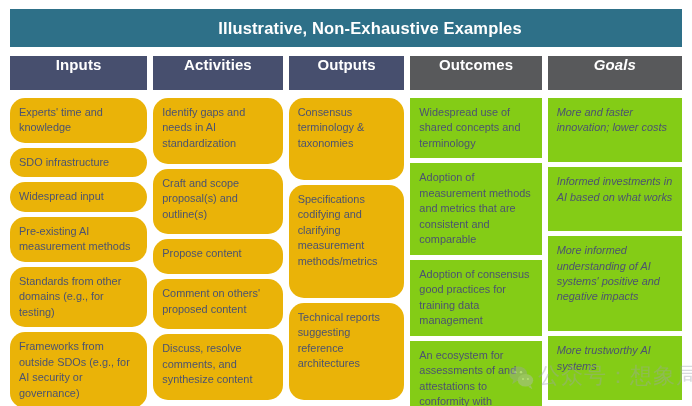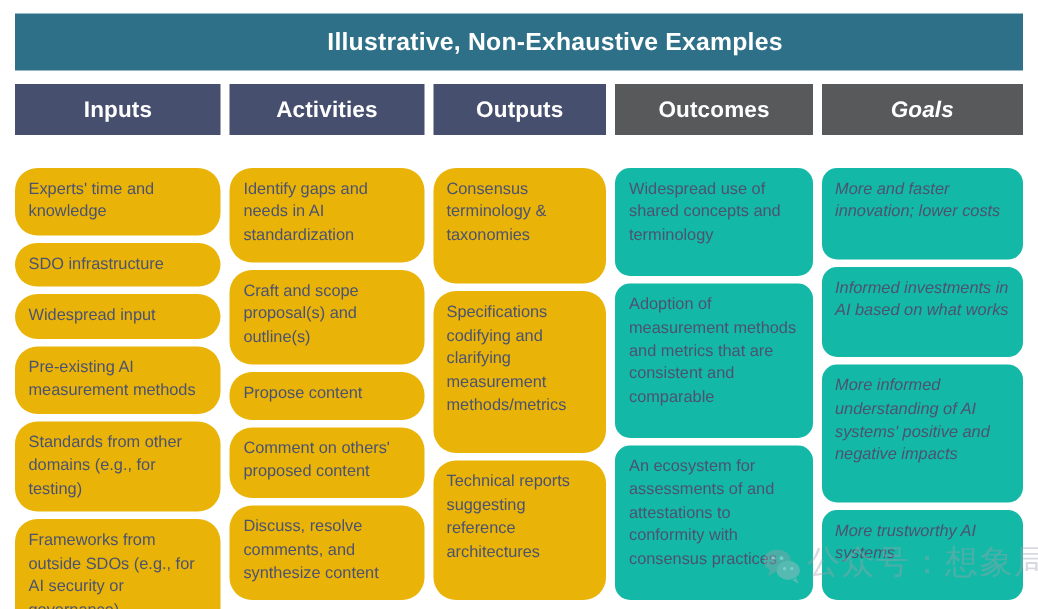--- a/index.html
+++ b/index.html
@@ -55,24 +55,24 @@
   .col-0 { width: 140px; }
   .col-1 { width: 132px; }
   .col-2 { width: 118px; }
   .col-3 { width: 134px; }
   .col-4 { width: 137px; font-style: italic; }
 
   
   .col-header {
     height: 34px;
     display: flex;
-    align-items: center;
+    align-items: flex-start;
     justify-content: center;
     flex: 0 0 auto;
-    margin-bottom: 17px;
+    margin-bottom: 3px;
   }
   .col-header .col-header-label {
     color: #ffffff;
     font-size: 15px;
     font-weight: bold;
     letter-spacing: 0.1px;
   }
   .theme-navy .col-header { background: #474f6e; }
   .theme-gray .col-header { background: #58595b; }
 
@@ -81,21 +81,21 @@
     box-sizing: border-box;
     padding: 7px 9px 7px 9px;
     font-size: 10.9px;
     line-height: 1.42;
     color: #4c5370;
     flex: 1 1 auto;
     display: flex;
     align-items: flex-start;
   }
   .theme-navy .cell { background: #eab308; border-radius: 15px; }
-  .theme-gray .cell { background: #14b8a6; border-radius: 10px; }
+  .theme-gray .cell { background: #84cc16; }
 
   .cell-text { display: block; }
 
   
   .watermark {
     position: absolute;
     left: 508px;
     top: 358px;
     width: 180px;
     height: 44px;
@@ -190,20 +190,23 @@
       </div>
       <div class="column col-3 theme-gray">
         <div class="col-header">
           <span class="col-header-label">Outcomes</span>
         </div>
         <div class="cell">
           <span class="cell-text">Widespread use of shared concepts and terminology</span>
         </div>
         <div class="cell">
           <span class="cell-text">Adoption of measurement methods and metrics that are consistent and comparable</span>
+        </div>
+        <div class="cell">
+          <span class="cell-text">Adoption of consensus good practices for training data management</span>
         </div>
         <div class="cell">
           <span class="cell-text">An ecosystem for assessments of and attestations to conformity with consensus practices</span>
         </div>
       </div>
       <div class="column col-4 theme-gray">
         <div class="col-header">
           <span class="col-header-label">Goals</span>
         </div>
         <div class="cell">

